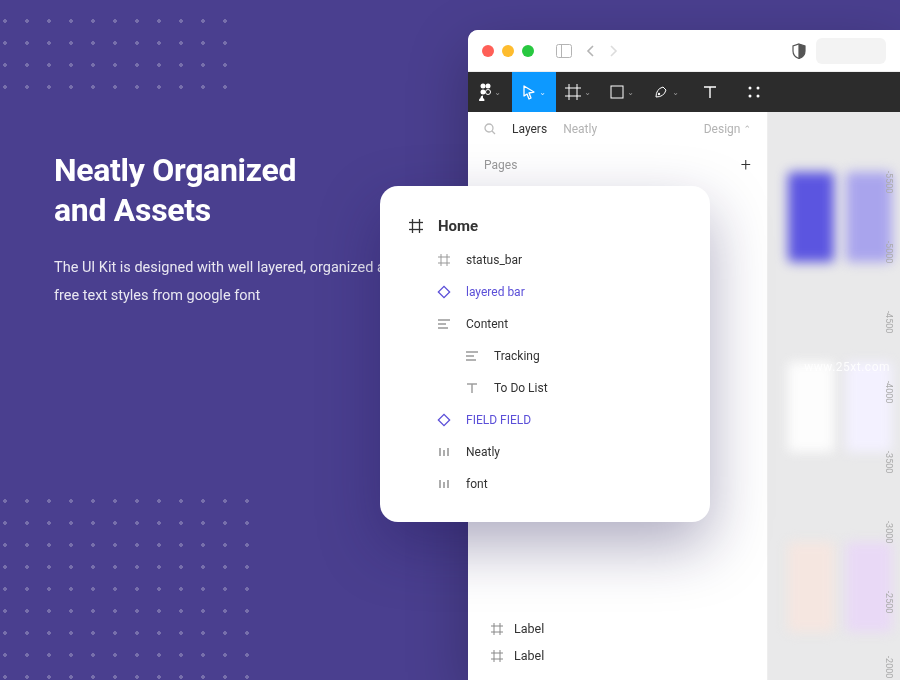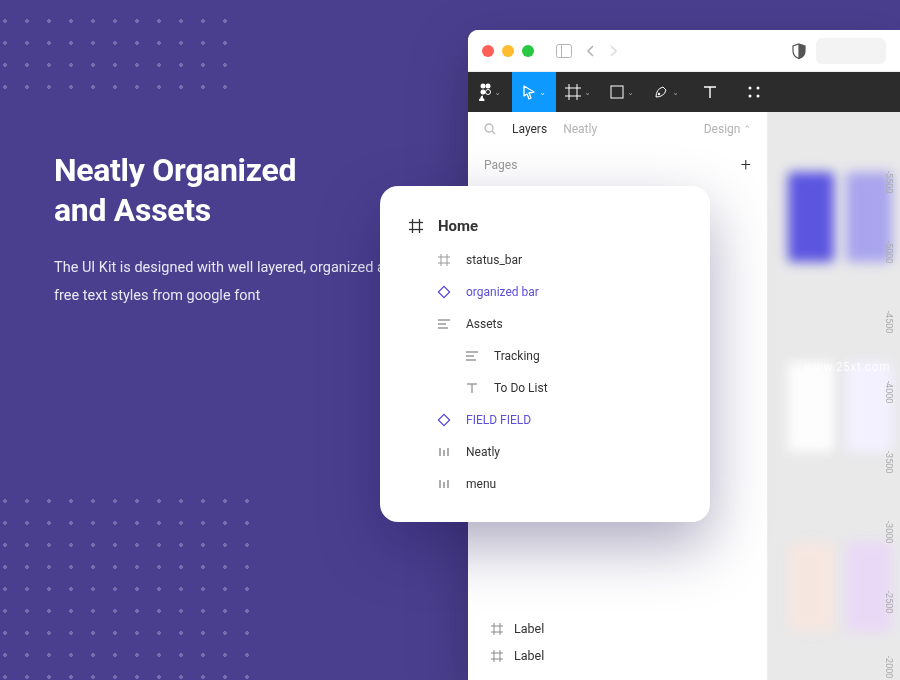--- a/index.html
+++ b/index.html
@@ -256,31 +256,31 @@
         </svg>
     </span>
     <span>status_bar</span>
   </div>
   <div class="pop-row ind1 accent">
     <span class="pic">
       <svg width="14" height="14">
           <rect x="3" y="3" width="8" height="8" transform="rotate(45 7 7)" fill="none" stroke="#5b4fd8" stroke-width="1.3"></rect>
         </svg>
     </span>
-    <span>organized bar</span>
+    <span>layered bar</span>
   </div>
   <div class="pop-row ind1">
     <span class="pic">
       <svg width="12" height="10">
           <line x1="0" y1="1" x2="12" y2="1" stroke="#999" stroke-width="1.5"></line>
           <line x1="0" y1="5" x2="8" y2="5" stroke="#999" stroke-width="1.5"></line>
           <line x1="0" y1="9" x2="10" y2="9" stroke="#999" stroke-width="1.5"></line>
         </svg>
     </span>
-    <span>Assets</span>
+    <span>Content</span>
   </div>
   <div class="pop-row ind2">
     <span class="pic">
       <svg width="12" height="10">
           <line x1="0" y1="1" x2="12" y2="1" stroke="#999" stroke-width="1.5"></line>
           <line x1="0" y1="5" x2="8" y2="5" stroke="#999" stroke-width="1.5"></line>
           <line x1="0" y1="9" x2="10" y2="9" stroke="#999" stroke-width="1.5"></line>
         </svg>
     </span>
     <span>Tracking</span>
@@ -313,15 +313,15 @@
     <span>Neatly</span>
   </div>
   <div class="pop-row ind1">
     <span class="pic">
       <svg width="12" height="12">
           <line x1="2" y1="2" x2="2" y2="10" stroke="#999" stroke-width="1.6"></line>
           <line x1="6" y1="4" x2="6" y2="10" stroke="#999" stroke-width="1.6"></line>
           <line x1="10" y1="2" x2="10" y2="10" stroke="#999" stroke-width="1.6"></line>
         </svg>
     </span>
-    <span>menu</span>
+    <span>font</span>
   </div>
 </div>
 
 </body></html>

